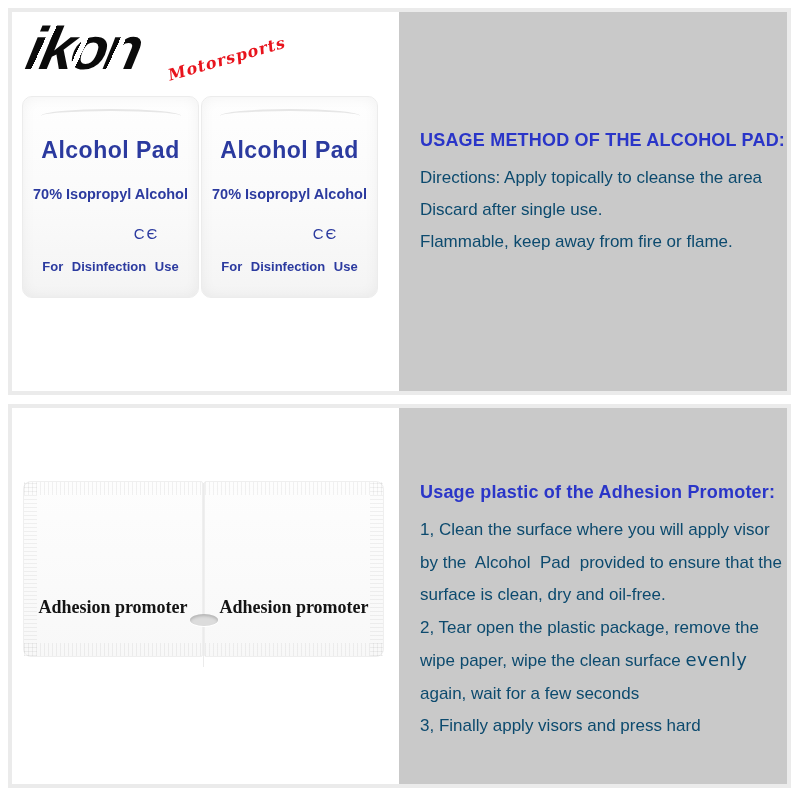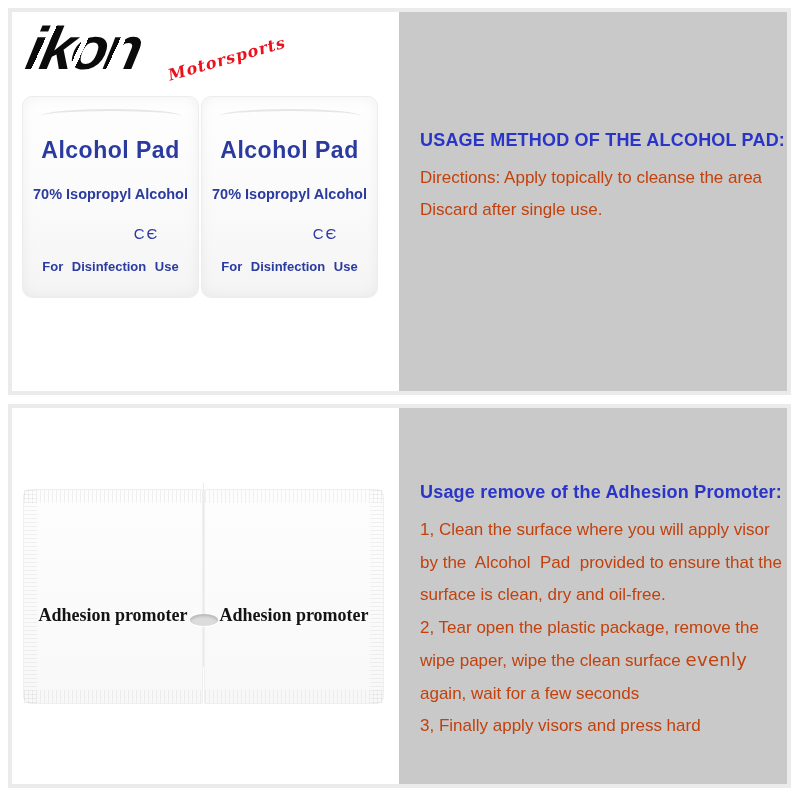--- a/index.html
+++ b/index.html
@@ -67,21 +67,21 @@
   }
   .pad-foot {
     position:absolute; bottom:23px; left:0; right:0; text-align:center;
     color:var(--packet_blue, #2b3a9f); font-weight:700; font-size:13px;
     word-spacing:5px;
   }
 
   
   .promos { position:absolute; left:11px; top:69px; width:361px; height:196px; }
   .promo {
-    position:absolute; top:12px; width:180px; height:215px; box-sizing:border-box;
+    position:absolute; top:4px; width:180px; height:176px; box-sizing:border-box;
     background:linear-gradient(180deg, #fdfdfd, #f8f8f8);
     border:1px solid #efefef;
   }
   .promo.left  { left:0;     border-radius:8px 2px 2px 8px; }
   .promo.right { left:181px; border-radius:2px 8px 8px 2px; }
   .promo::before, .promo::after {
     content:""; position:absolute; left:0; right:0; height:13px;
     background:repeating-linear-gradient(90deg, rgba(0,0,0,0.05) 0 1px, transparent 1px 4px);
   }
   .promo::before { top:0; }
@@ -109,21 +109,21 @@
 
   
   .usage { position:absolute; left:408px; width:372px; }
   .usage-top    { top:116px; }
   .usage-bottom { top:72px; }
   .usage-heading {
     color:var(--heading_blue, #2a35c8); font-weight:700; font-size:18px;
     letter-spacing:0.2px; margin:0 0 10px 0; line-height:24px;
   }
   .usage-line {
-    color:#c2410c; font-size:17px; line-height:32px; white-space:pre-wrap;
+    color:#0c4a6e; font-size:17px; line-height:32px; white-space:pre-wrap;
   }
   .usage-bottom .usage-line { line-height:32.5px; }
   .alt-font {
     font-family:"DejaVu Sans", sans-serif; font-weight:400; font-size:18px;
     letter-spacing:0.3px;
   }
 </style>
 </head>
 <body>
 
@@ -152,41 +152,42 @@
         <div class="pad-sub">70% Isopropyl Alcohol</div>
         <div class="ce">CЄ</div>
         <div class="pad-foot">For Disinfection Use</div>
       </div>
     </div>
 
     <div class="usage usage-top">
       <div class="usage-heading">USAGE METHOD OF THE ALCOHOL PAD:</div>
       <div class="usage-line">Directions: Apply topically to cleanse the area</div>
       <div class="usage-line">Discard after single use.</div>
+      <div class="usage-line">Flammable, keep away from fire or flame.</div>
     </div>
   </div>
 
   <div class="panel panel-bottom">
     <div class="gray-half"></div>
 
     <div class="promos">
       <div class="promo left">
         <div class="crimp"></div>
         <div class="promo-label">Adhesion promoter</div>
       </div>
       <div class="promo right">
         <div class="crimp"></div>
         <div class="promo-label">Adhesion promoter</div>
       </div>
       <div class="seam"></div>
       <div class="notch"></div>
     </div>
 
     <div class="usage usage-bottom">
-      <div class="usage-heading">Usage remove of the Adhesion Promoter:</div>
+      <div class="usage-heading">Usage plastic of the Adhesion Promoter:</div>
       <div class="usage-line">1, Clean the surface where you will apply visor</div>
       <div class="usage-line">by the  Alcohol  Pad  provided to ensure that the</div>
       <div class="usage-line">surface is clean, dry and oil-free.</div>
       <div class="usage-line">2, Tear open the plastic package, remove the</div>
       <div class="usage-line"><span>wipe paper, wipe the clean surface </span><span class="alt-font">evenly</span></div>
       <div class="usage-line">again, wait for a few seconds</div>
       <div class="usage-line">3, Finally apply visors and press hard</div>
     </div>
   </div>
 

